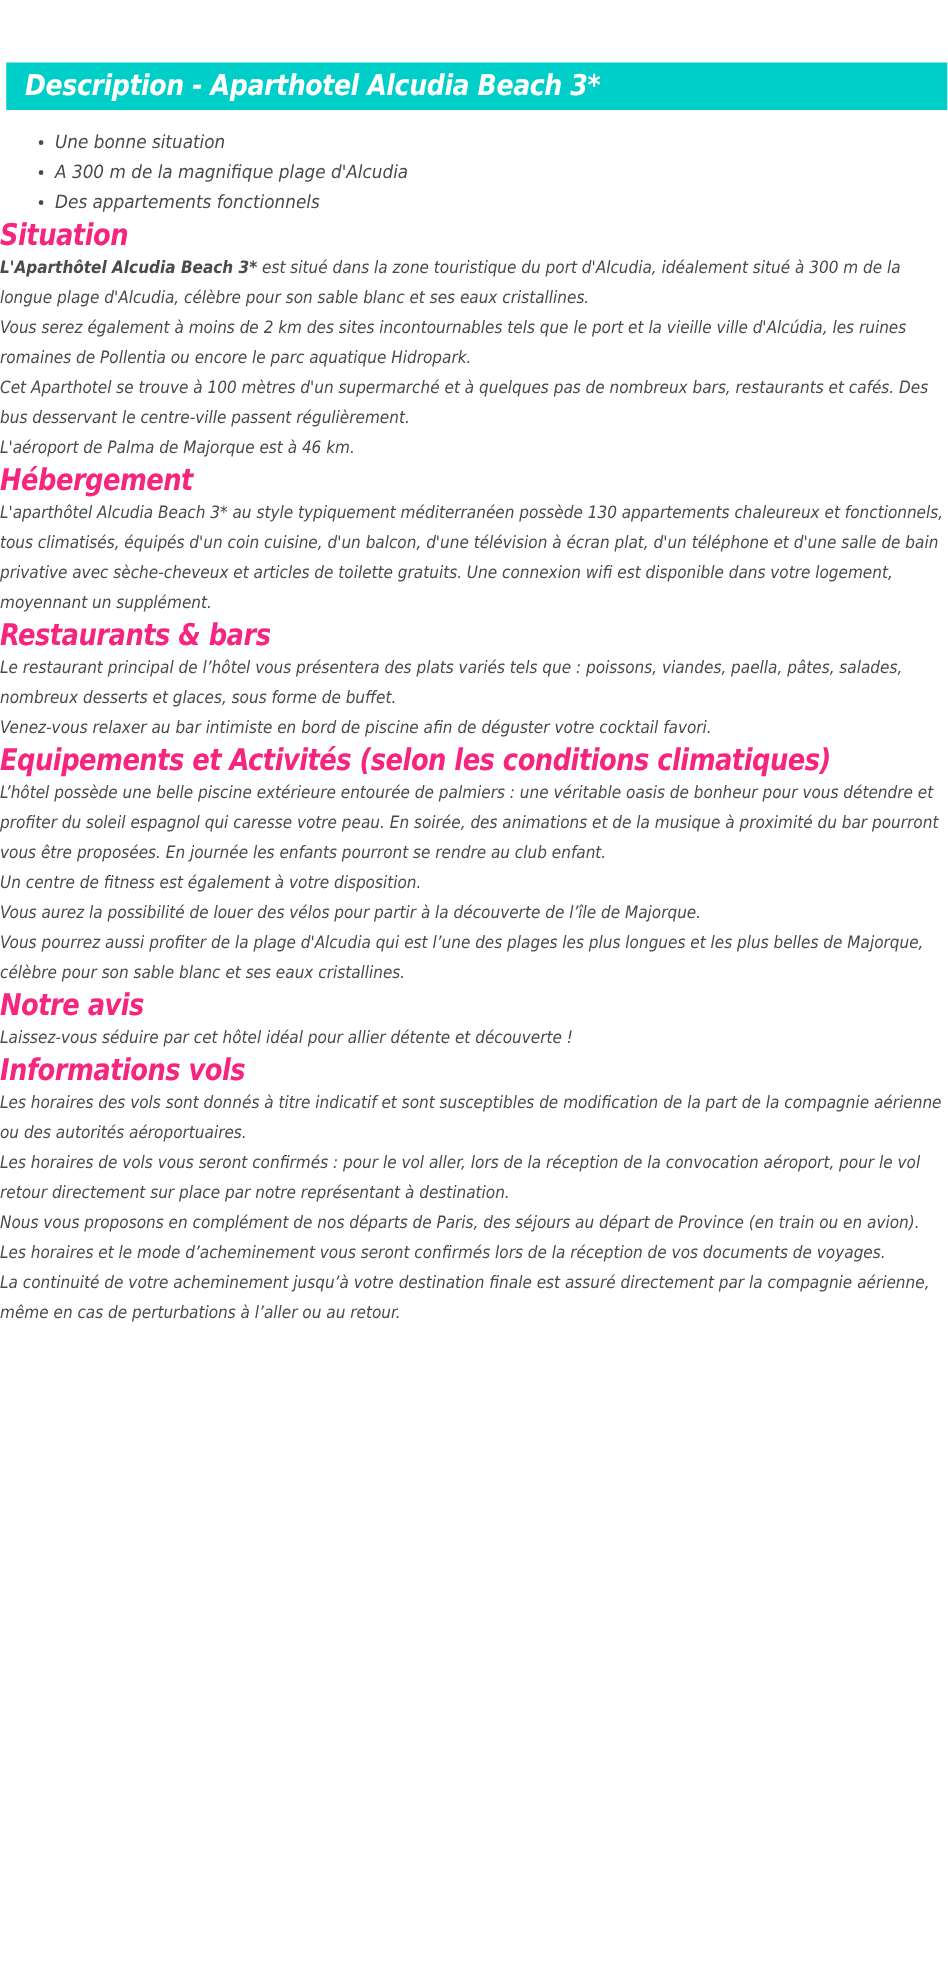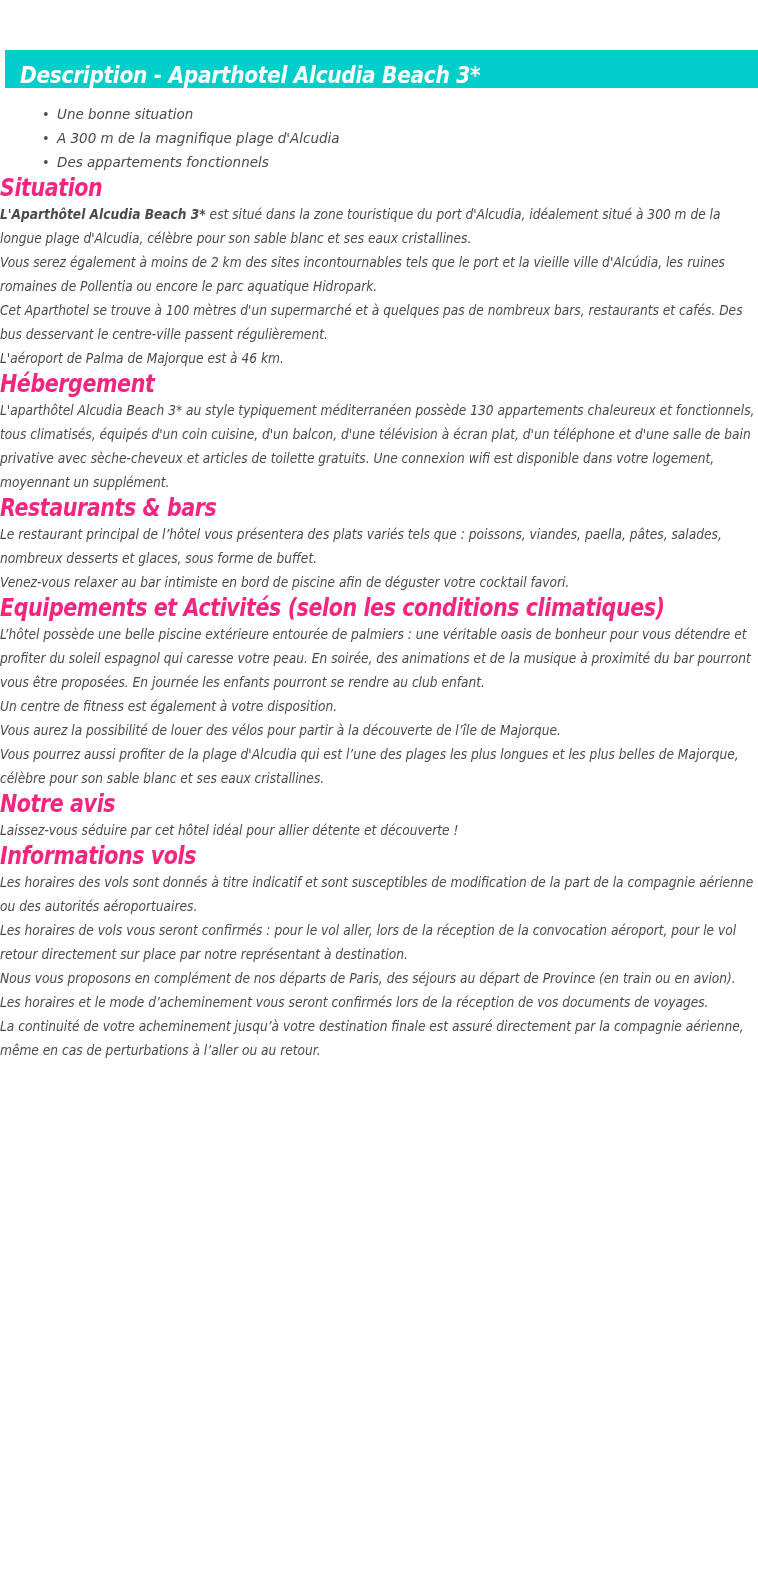--- a/index.html
+++ b/index.html
@@ -20,40 +20,40 @@
     box-sizing: border-box;
     padding-top: 50px;
   }
 
   
   .title-bar {
     margin: 0 0 0 5px;
     height: 38px;
     background: #00cec8;
     display: flex;
-    align-items: flex-end;
+    align-items: center;
     padding-left: 15px;
     box-sizing: border-box;
   }
   .title-bar .title-text {
     color: #ffffff;
     font-family: "DejaVu Sans", sans-serif;
     font-style: italic;
     font-weight: bold;
     font-size: 23px;
     letter-spacing: -0.4px;
     transform: scaleX(0.88);
     transform-origin: left center;
     white-space: nowrap;
   }
 
   
   .intro-list {
     list-style: none;
-    margin: 14px 0 0 16px;
+    margin: 14px 0 0 3px;
     padding: 0 0 0 28px;
   }
   .intro-list li {
     position: relative;
     font-style: italic;
     font-size: 14.5px;
     line-height: 24px;
     color: #4a4a4a;
     padding-left: 14px;
     transform: scaleX(0.93);

